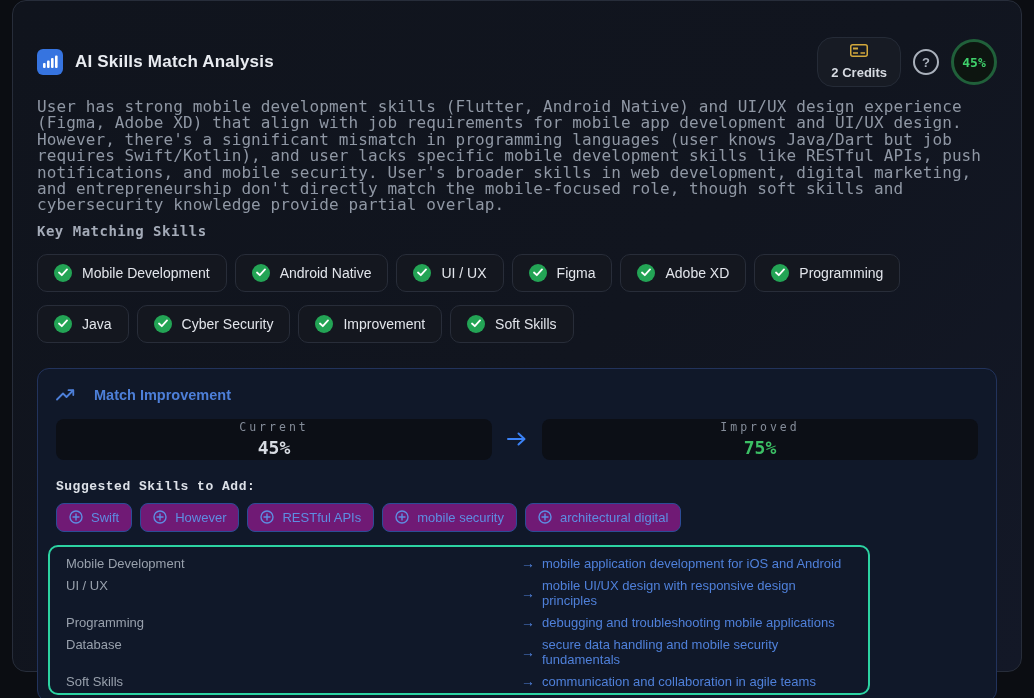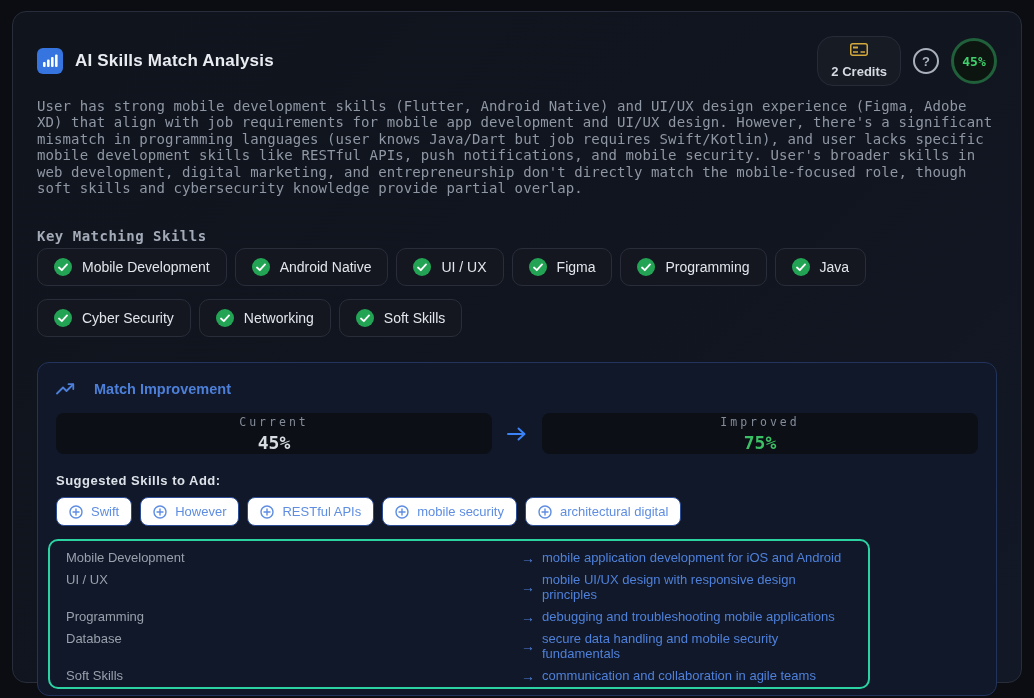--- a/index.html
+++ b/index.html
@@ -4,24 +4,24 @@
 <style>
   * { box-sizing: border-box; margin: 0; padding: 0; }
   html,body { width:1034px; height:698px; }
   body {
     background:#0b0d12;
     font-family:"Liberation Sans", sans-serif;
     color:#e7eaef;
     overflow:hidden;
   }
   .main-card {
-    position:absolute; left:12px; top:11px; width:1010px; height:672px;
+    position:absolute; left:12px; top:0; width:1010px; height:672px;
     background:linear-gradient(135deg,#10141d 0%, #11151f 55%, #131827 100%);
     border:1px solid #272d3a; border-radius:14px;
-    padding:24px 24px 0 24px;
+    padding:36px 24px 0 24px;
   }
   
   .header { display:flex; align-items:center; justify-content:space-between; margin-bottom:12px; }
   .header-left { display:flex; align-items:center; gap:12px; }
   .app-icon {
     width:26px; height:26px; border-radius:6px; background:#3674e0;
     display:flex; align-items:center; justify-content:center; flex:0 0 auto;
   }
   .page-title { font-size:17px; font-weight:bold; color:#e9ecf1; letter-spacing:.2px; }
   .header-right { display:flex; align-items:center; gap:12px; }
@@ -39,28 +39,28 @@
   .match-ring {
     width:46px; height:46px; border-radius:50%;
     border:3px solid #20603a; background:#0d1510;
     display:flex; align-items:center; justify-content:center;
     font-size:13px; font-weight:bold; color:#3fd06b;
     font-family:"DejaVu Sans Mono", monospace;
   }
   
   .summary {
     font-family:"DejaVu Sans Mono", monospace;
-    font-size:14px; line-height:16.4px; color:#8f97a4;
-    margin-bottom:32px; max-width:985px; letter-spacing:.1px;
+    font-size:16px; line-height:16.4px; color:#8f97a4;
+    margin-bottom:9px; max-width:985px; letter-spacing:.1px;
   }
   
   .section-heading {
     font-family:"DejaVu Sans Mono", monospace;
     font-size:14px; font-weight:bold; color:#a4abb8;
-    margin-bottom:4px; letter-spacing:.5px;
+    margin-bottom:15px; letter-spacing:.5px;
   }
   .chips { display:flex; flex-wrap:wrap; column-gap:8px; row-gap:13px; }
   .chip {
     display:inline-flex; align-items:center; gap:10px;
     background:#14171f; border:1px solid #282d39; border-radius:10px;
     padding:9px 16px; font-size:14px; color:#e2e5eb;
   }
   .check-icon {
     width:18px; height:18px; border-radius:50%; background:#23a455;
     display:flex; align-items:center; justify-content:center; flex:0 0 auto;
@@ -80,28 +80,28 @@
   }
   .stat-label {
     font-family:"DejaVu Sans Mono", monospace;
     font-size:11.5px; color:#848c99; letter-spacing:3px;
   }
   .stat-value { font-size:18px; font-weight:bold; font-family:"DejaVu Sans Mono", monospace; }
   .stat-value.current { color:#d7dbe2; }
   .stat-value.improved { color:#3cc065; }
   .arrow-icon { flex:0 0 auto; display:flex; }
   .suggested-heading {
-    font-family:Liberation Sans, sans-serif;
+    font-family:Liberation Mono, monospace;
     font-size:13px; font-weight:bold; color:#dde1e8;
     margin-top:19px; letter-spacing:.5px;
   }
   .chips-blue { display:flex; flex-wrap:wrap; gap:8px; margin-top:9px; }
   .chip-blue {
     display:inline-flex; align-items:center; gap:8px;
-    background:#ffffff; border:1px solid #2c4c96; border-radius:8px;
+    background:#701a75; border:1px solid #2c4c96; border-radius:8px;
     padding:6px 12px; font-size:13px; color:#5e8de2; cursor:pointer;
     font-family:"Liberation Sans",sans-serif;
   }
   
   .improved-box {
     margin-top:13px; margin-left:-8px; margin-right:108px;
     border:2.5px solid #2cd3a2; border-radius:10px;
     padding:9px 14px 14px 16px; position:relative; z-index:2;
     background:#101829;
     height:150px;
@@ -190,20 +190,28 @@
 
       <div class="chip">
         <span class="check-icon">
           <svg width="10" height="9" viewBox="0 0 10 9">
             <polyline points="1,4.5 3.8,7.2 9,1.4" fill="none" stroke="#fff" stroke-width="1.8" stroke-linecap="round" stroke-linejoin="round"></polyline>
           </svg>
         </span>
         <span class="chip-label">Figma</span>
       </div>
 
+      <div class="chip">
+        <span class="check-icon">
+          <svg width="10" height="9" viewBox="0 0 10 9">
+            <polyline points="1,4.5 3.8,7.2 9,1.4" fill="none" stroke="#fff" stroke-width="1.8" stroke-linecap="round" stroke-linejoin="round"></polyline>
+          </svg>
+        </span>
+        <span class="chip-label">Adobe XD</span>
+      </div>
 
       <div class="chip">
         <span class="check-icon">
           <svg width="10" height="9" viewBox="0 0 10 9">
             <polyline points="1,4.5 3.8,7.2 9,1.4" fill="none" stroke="#fff" stroke-width="1.8" stroke-linecap="round" stroke-linejoin="round"></polyline>
           </svg>
         </span>
         <span class="chip-label">Programming</span>
       </div>
 
@@ -224,21 +232,21 @@
         </span>
         <span class="chip-label">Cyber Security</span>
       </div>
 
       <div class="chip">
         <span class="check-icon">
           <svg width="10" height="9" viewBox="0 0 10 9">
             <polyline points="1,4.5 3.8,7.2 9,1.4" fill="none" stroke="#fff" stroke-width="1.8" stroke-linecap="round" stroke-linejoin="round"></polyline>
           </svg>
         </span>
-        <span class="chip-label">Networking</span>
+        <span class="chip-label">Improvement</span>
       </div>
 
       <div class="chip">
         <span class="check-icon">
           <svg width="10" height="9" viewBox="0 0 10 9">
             <polyline points="1,4.5 3.8,7.2 9,1.4" fill="none" stroke="#fff" stroke-width="1.8" stroke-linecap="round" stroke-linejoin="round"></polyline>
           </svg>
         </span>
         <span class="chip-label">Soft Skills</span>
       </div>

